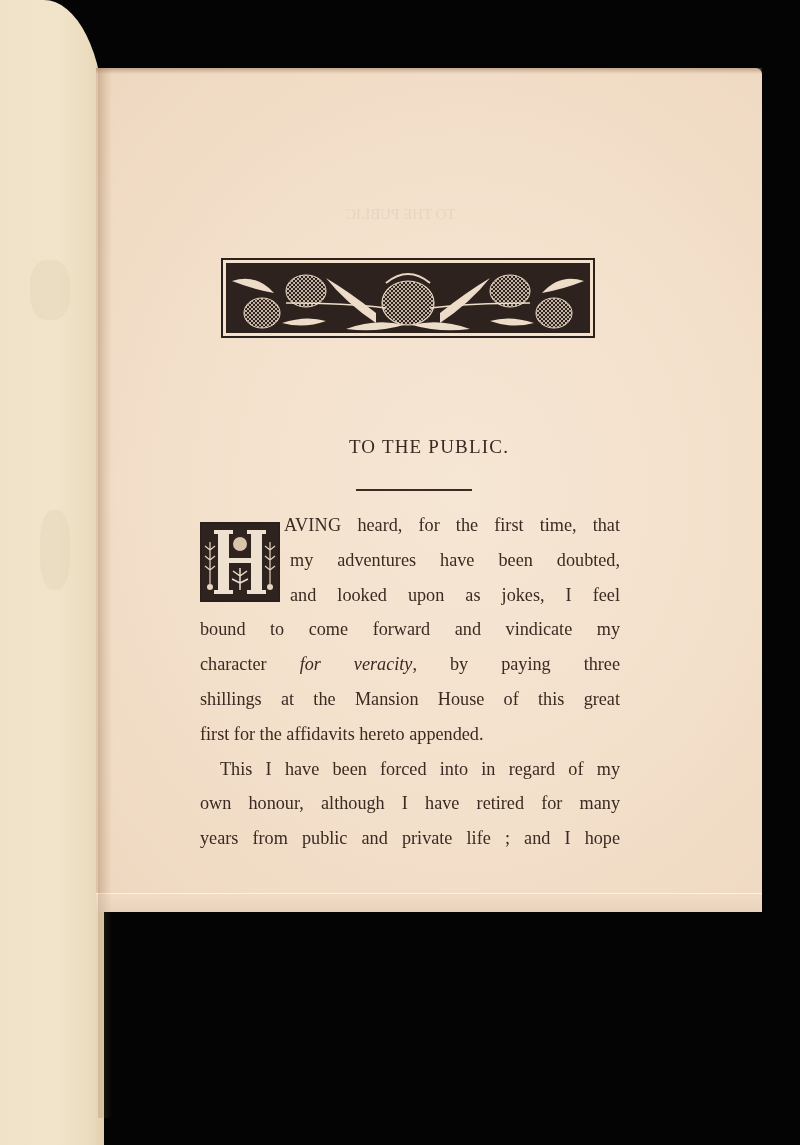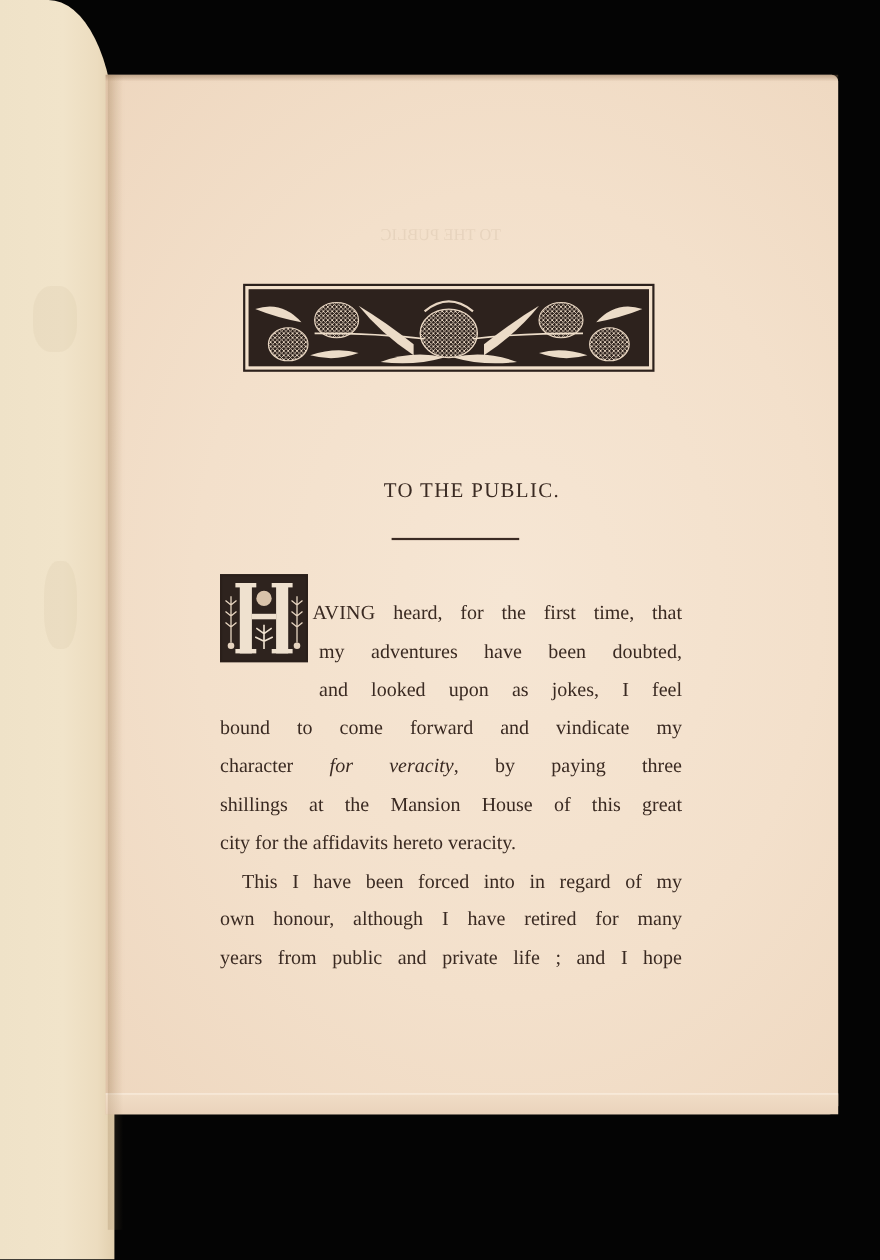--- a/index.html
+++ b/index.html
@@ -39,21 +39,21 @@
       width: 14px;
       height: 1050px;
       background: linear-gradient(90deg, rgba(150,120,80,0.25), rgba(210,170,130,0.0));
     }
     
     .right-page {
       position: absolute;
       left: 96px;
       top: 68px;
       width: 666px;
-      height: 945px;
+      height: 844px;
       background: radial-gradient(ellipse at 55% 50%, #f6e6d4 0%, #f3e0cb 55%, #eed7bf 100%);
       border-top-right-radius: 6px;
       border-bottom-right-radius: 8px;
       box-shadow: inset 10px 0 14px -8px rgba(170,120,80,0.35);
     }
     .top-edge {
       position: absolute;
       left: 0; top: 0; right: 0;
       height: 6px;
       background: linear-gradient(180deg, rgba(140,110,80,0.45), rgba(140,110,80,0));
@@ -118,21 +118,21 @@
     }
     .line {
       display: block;
       height: 34.8px;
       white-space: nowrap;
       text-align: justify;
       text-align-last: justify;
     }
     .line.last { text-align-last: left; }
     .line.indent-drop { padding-left: 90px; }
-    .line.first-after-drop { padding-left: 84px; margin-top: 32px; }
+    .line.first-after-drop { padding-left: 84px; }
     .line.para-indent { padding-left: 20px; }
     .drop-cap {
       position: absolute;
       left: 0;
       top: 14px;
       width: 80px;
       height: 80px;
       box-sizing: border-box;
       background: #2e231e;
       border: 2px solid #2a1f1a;
@@ -222,21 +222,21 @@
           <path d="M38 44 L38 66 M38 52 L31 47 M38 52 L45 47 M38 59 L30 55 M38 59 L46 55" stroke="#efe1cf" stroke-width="1.5"></path>
         </svg>
       </div>
 
       <span class="line first-after-drop"><span class="caps">AVING</span><span> heard, for the first time, that</span></span>
       <span class="line indent-drop">my adventures have been doubted,</span>
       <span class="line indent-drop">and looked upon as jokes, I feel</span>
       <span class="line">bound to come forward and vindicate my</span>
       <span class="line"><span>character </span><span class="ital">for veracity</span><span>, by paying three</span></span>
       <span class="line">shillings at the Mansion House of this great</span>
-      <span class="line last">city for the affidavits hereto veracity.</span>
+      <span class="line last">first for the affidavits hereto appended.</span>
 
       <span class="line para-indent">This I have been forced into in regard of my</span>
       <span class="line">own honour, although I have retired for many</span>
       <span class="line">years from public and private life ; and I hope</span>
     </div>
 
     <div class="bottom-edge"></div>
   </div>
 
   <div class="gutter"></div>

